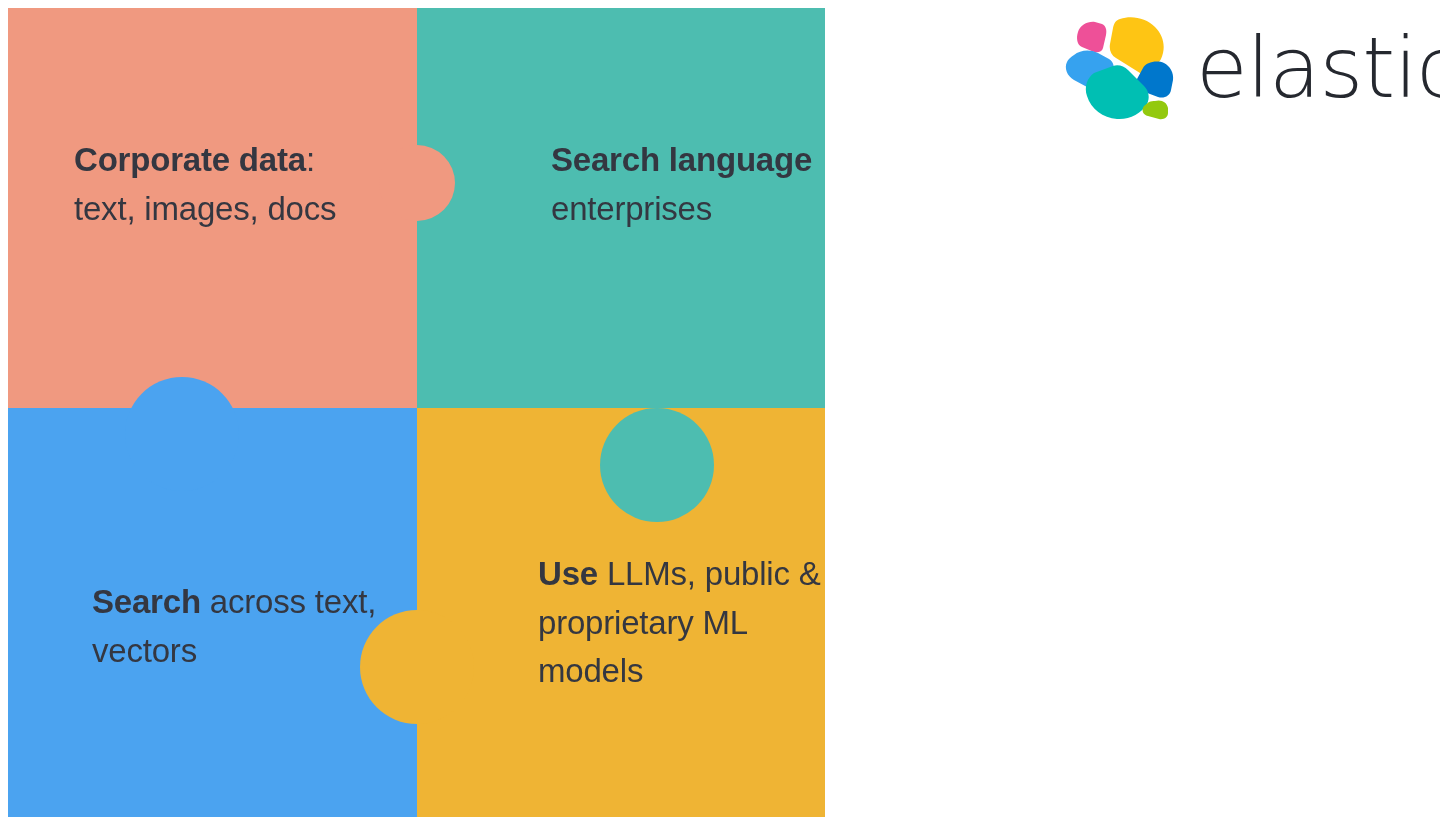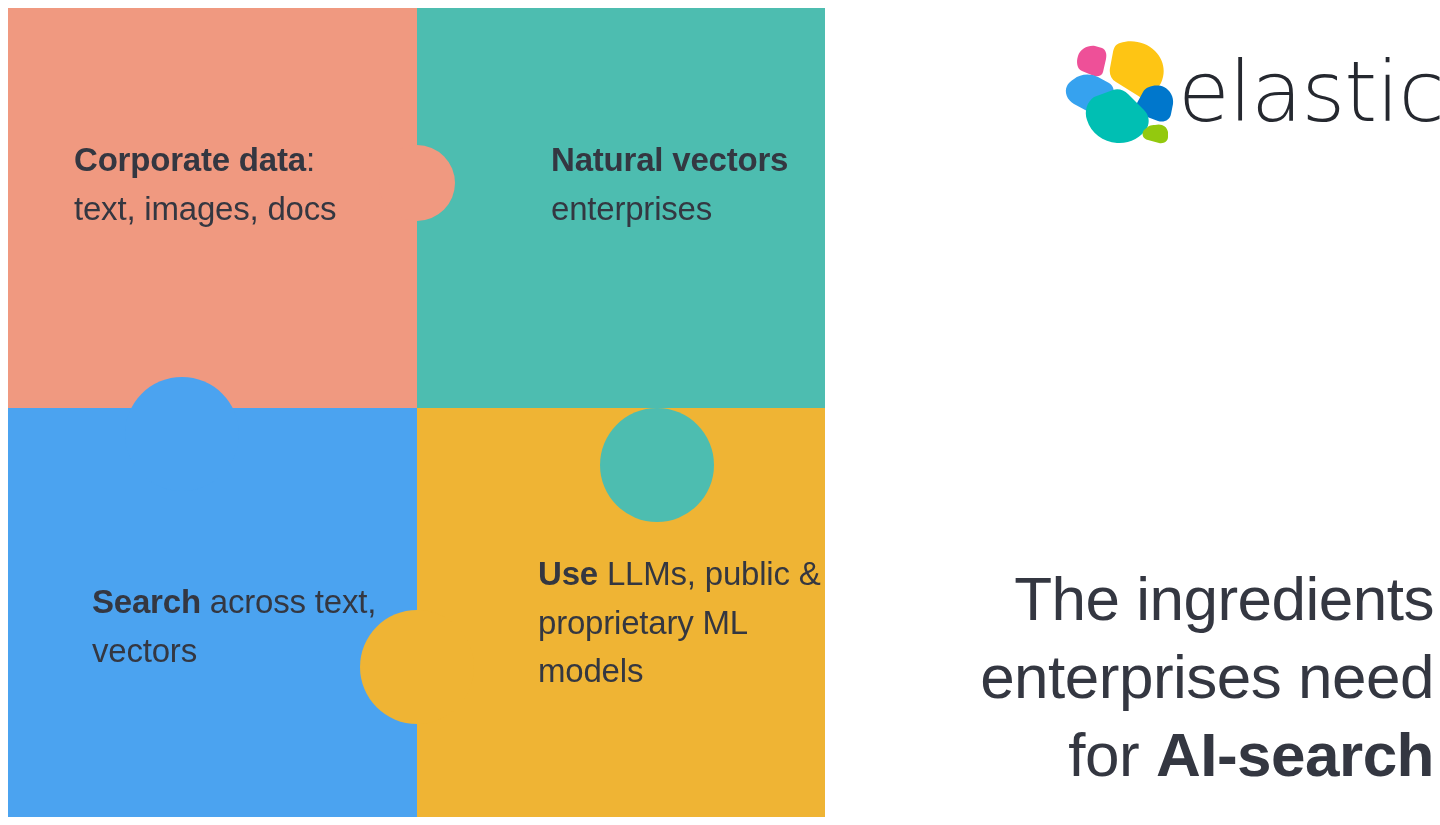--- a/index.html
+++ b/index.html
@@ -62,21 +62,21 @@
   .t-tl{left:66px;top:128px;width:300px;}
   .t-tr{left:543px;top:128px;width:300px;}
   .t-bl{left:84px;top:548px;width:300px;margin-top:22px;}
   .t-br{left:530px;top:542px;width:300px;}
 
   
   .brand{
     position:absolute;
     left:1060px;top:14px;
     width:372px;height:108px;
-    display:flex;align-items:center;margin-top:24px;
+    display:flex;align-items:center;gap:18px;
   }
   .brand-mark{width:118px;height:104px;flex:0 0 auto;}
   .brand-word{
     font-size:84px;
     line-height:1;
     color:#25282F;
     font-weight:300;
     letter-spacing:-1px;
     font-family:"DejaVu Sans","Liberation Sans",sans-serif;
   }
@@ -109,21 +109,21 @@
     <div class="quad q-bl"></div>
     <div class="quad q-br"></div>
 
     <div class="tab tab-salmon"></div>
     <div class="tab tab-blue"></div>
     <div class="tab tab-teal"></div>
     <div class="tab tab-yellow"></div>
 
     <div class="quad-text t-tl"><b>Corporate data</b><span>: text, images, docs</span></div>
 
-    <div class="quad-text t-tr"><b>Natural vectors</b><span> enterprises</span></div>
+    <div class="quad-text t-tr"><b>Search language</b><span> enterprises</span></div>
 
     <div class="quad-text t-bl"><b>Search</b><span> across text, vectors</span></div>
 
     <div class="quad-text t-br"><b>Use</b><span> LLMs, public &amp; proprietary ML models</span></div>
   </div>
 
   <div class="brand">
     <svg class="brand-mark" viewBox="0 0 118 104" aria-hidden="true">
 
       <path d="M18 16 C20 9, 28 5, 35 6 L42 8 C46 10, 47 14, 46 19 L43 32 C42 36, 38 37, 34 36 L22 31 C17 29, 16 22, 18 16 Z" fill="#EE5098"></path>
@@ -134,17 +134,14 @@
 
       <path d="M104 47 C110 50, 114 57, 113 64 L111 74 C110 80, 104 83, 98 81 L82 75 C77 73, 75 68, 77 63 L83 52 C86 46, 97 44, 104 47 Z" fill="#0077CC"></path>
 
       <path d="M53 50 C58 48, 64 50, 68 54 L84 70 C89 75, 90 82, 87 88 C81 98, 69 104, 57 103 C43 102, 31 93, 27 80 C24 71, 27 62, 34 57 L53 50 Z" fill="#00BFB3"></path>
 
       <path d="M95 85 C101 83, 107 86, 108 92 L108 97 C108 101, 104 104, 99 103 L88 100 C83 99, 81 94, 84 90 L89 86 C91 85, 93 85, 95 85 Z" fill="#93C90E"></path>
     </svg>
     <div class="brand-word">elastic</div>
   </div>
 
-  <div class="tagline"><span>The ingredients</span>
-<span>enterprises need</span>
-<span>for </span><b>AI-search</b></div>
 
 </div>
 
 </body></html>

